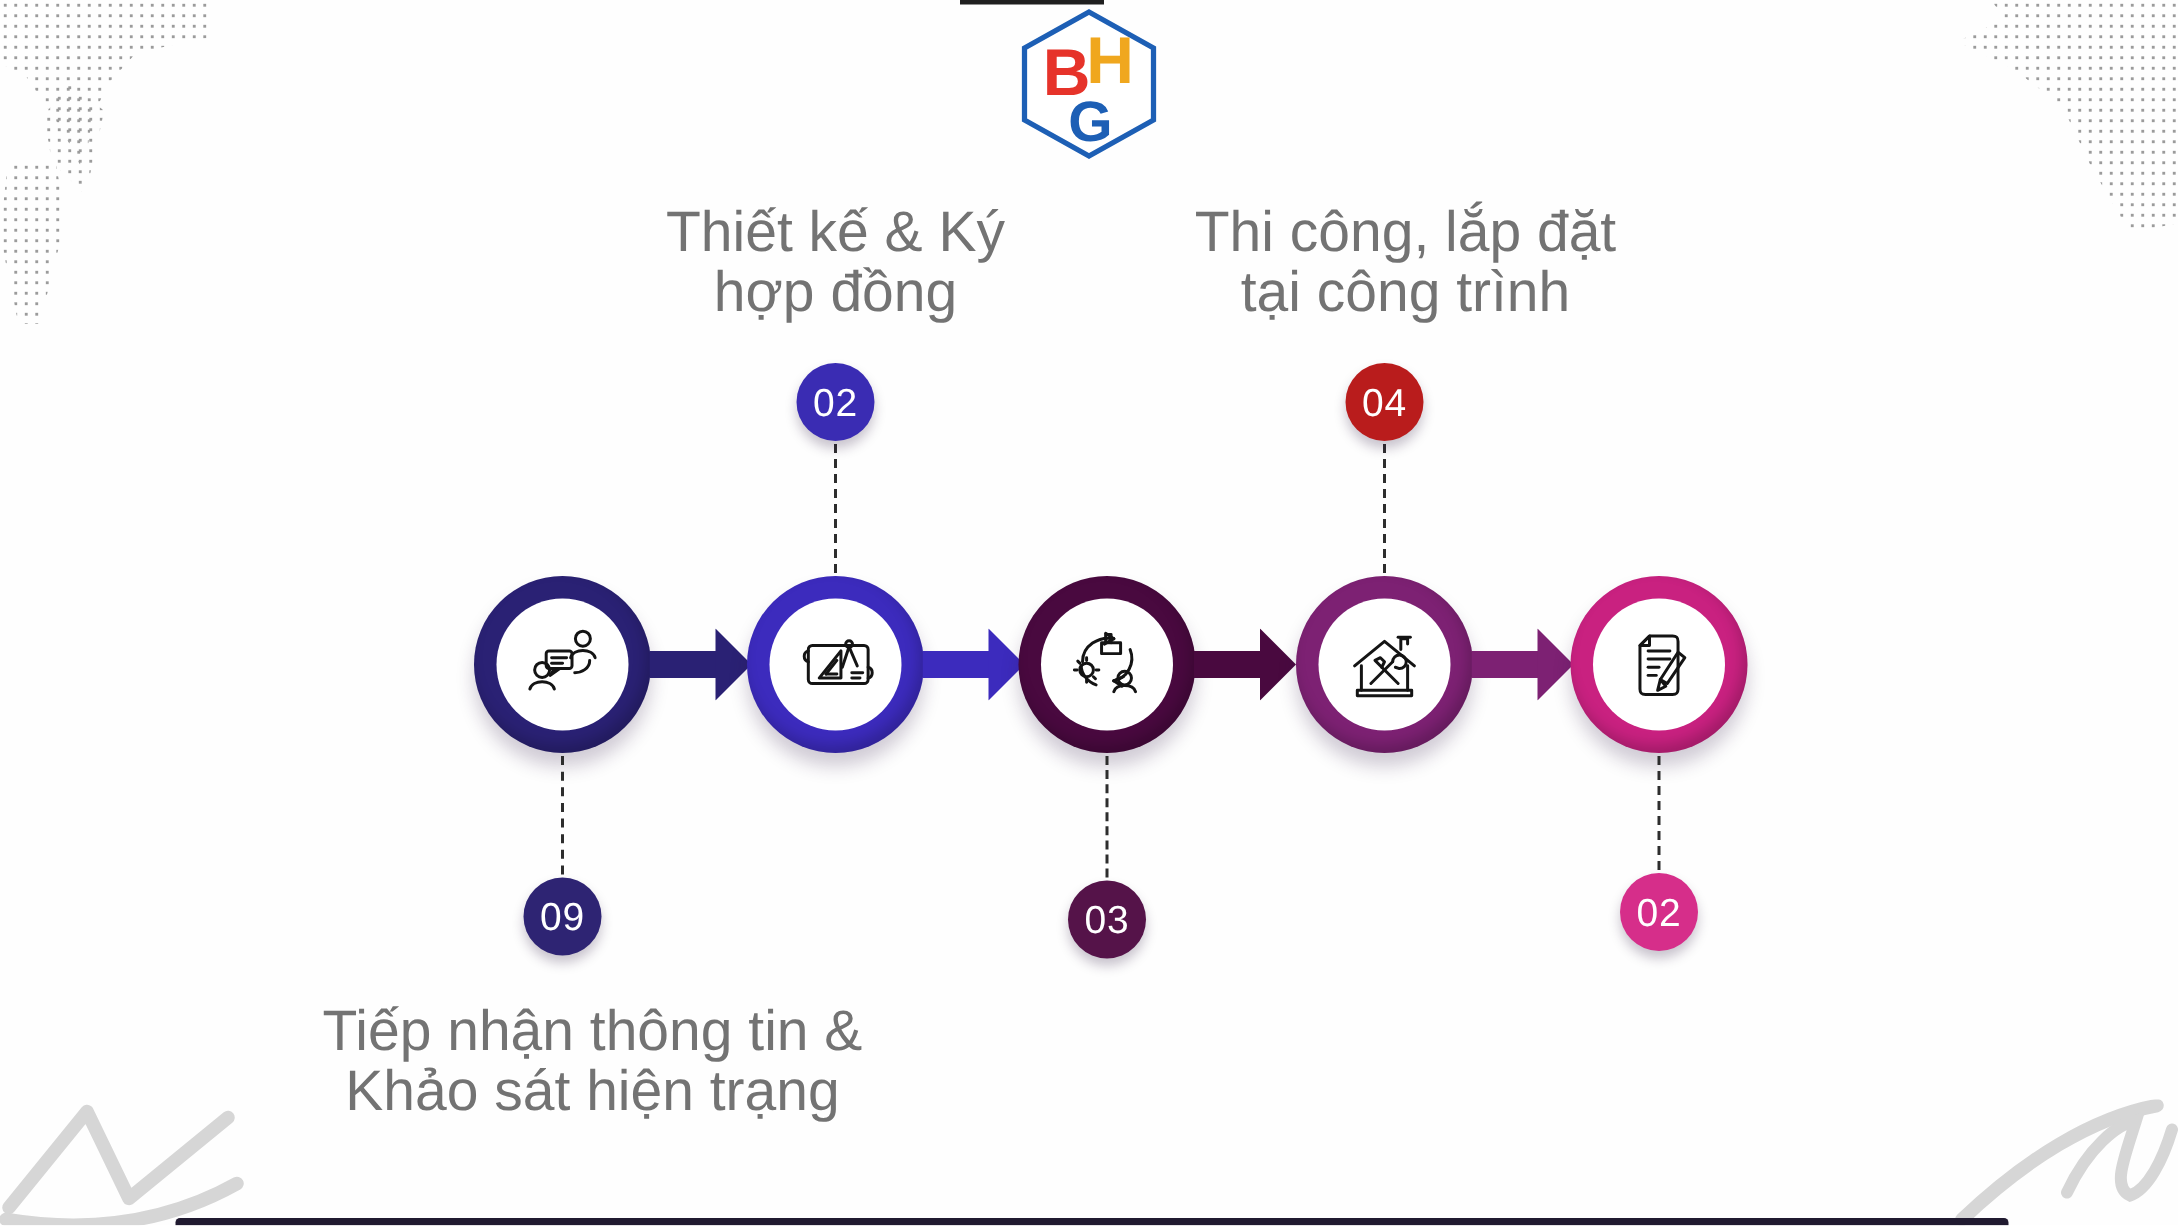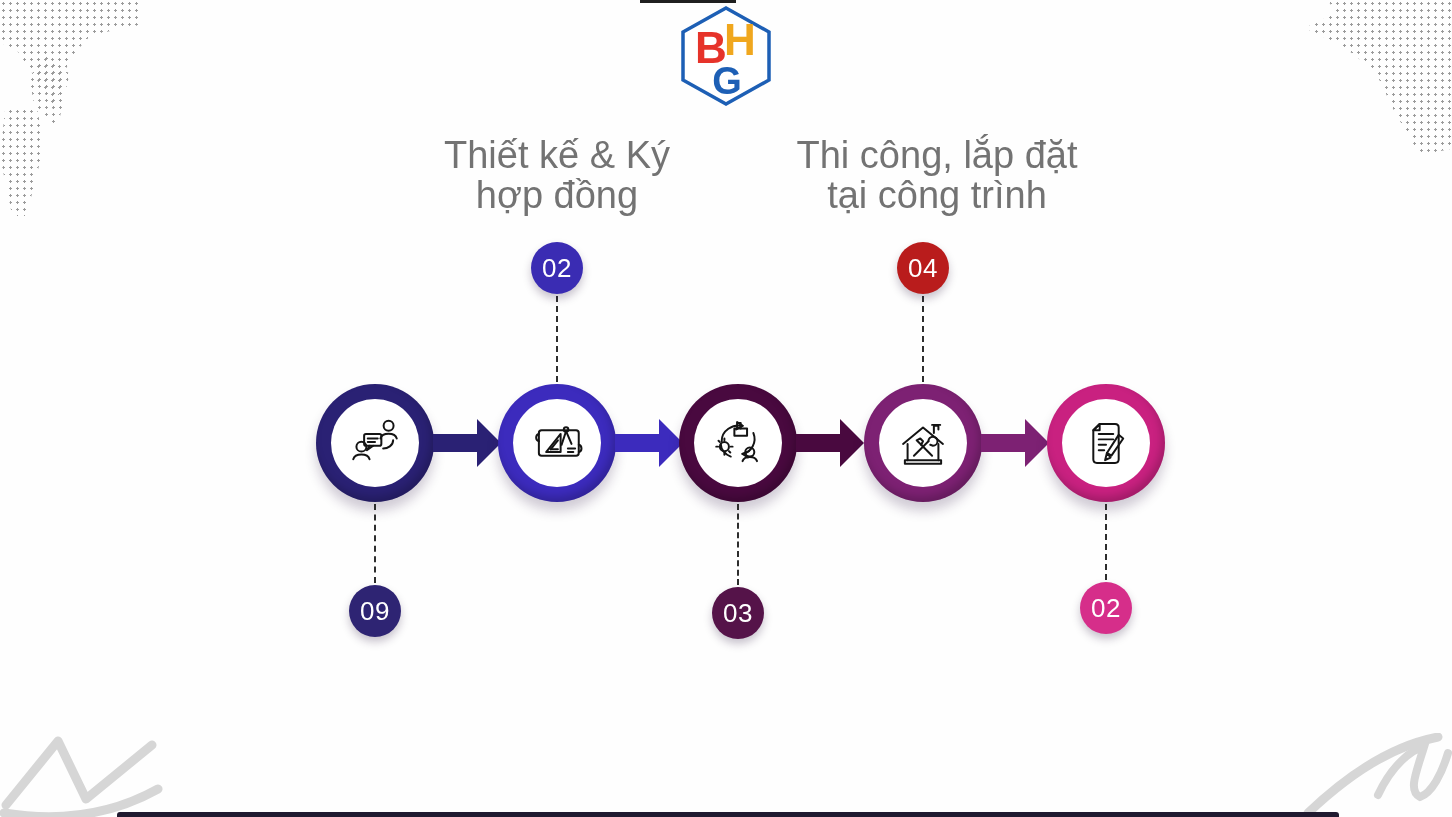--- a/index.html
+++ b/index.html
@@ -97,20 +97,21 @@
         <path d="M52 29 C52 35 46 38 41 38"></path>
       </svg>
     </div>
   </div>
   <svg class="arrow" style="left: 433px; color: rgb(42, 33, 116);" viewBox="0 0 68 48">
     <rect x="0" y="15" width="45" height="18"></rect>
       <polygon points="44,0 68,24 44,48"></polygon>
   </svg>
   <div class="connector" style="left:374px;top:504px;height:79px;"></div>
   <div class="badge" style="left: 349px; top: 585px; background-color: rgb(46, 36, 115);">09</div>
+  <div class="step-label" style="left:215px;top:668px;width:360px;">Tiếp nhận thông tin &amp; Khảo sát hiện trạng</div>
 
   <div class="ring" style="left: 498px; top: 384px; background-color: rgb(60, 43, 189);">
     <div class="ring-inner">
       <svg class="step-icon" viewBox="0 0 64 64">
         <rect x="12" y="18" width="44" height="28" rx="3"></rect>
         <path d="M12 22 c-4 1 -4 7 0 8"></path>
           <path d="M56 42 c4 -1 4 -7 0 -8"></path>
         <path d="M20 42 L36 22 L36 42 Z"></path>
           <path d="M25 39 h8"></path>
           <path d="M25 39 L33 29"></path>

